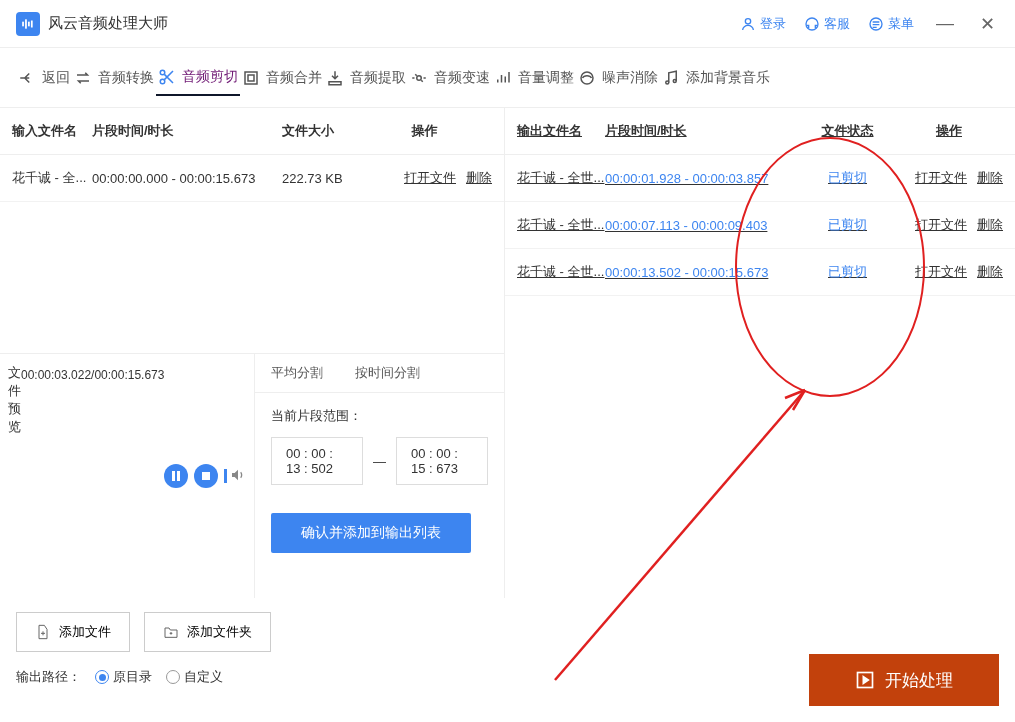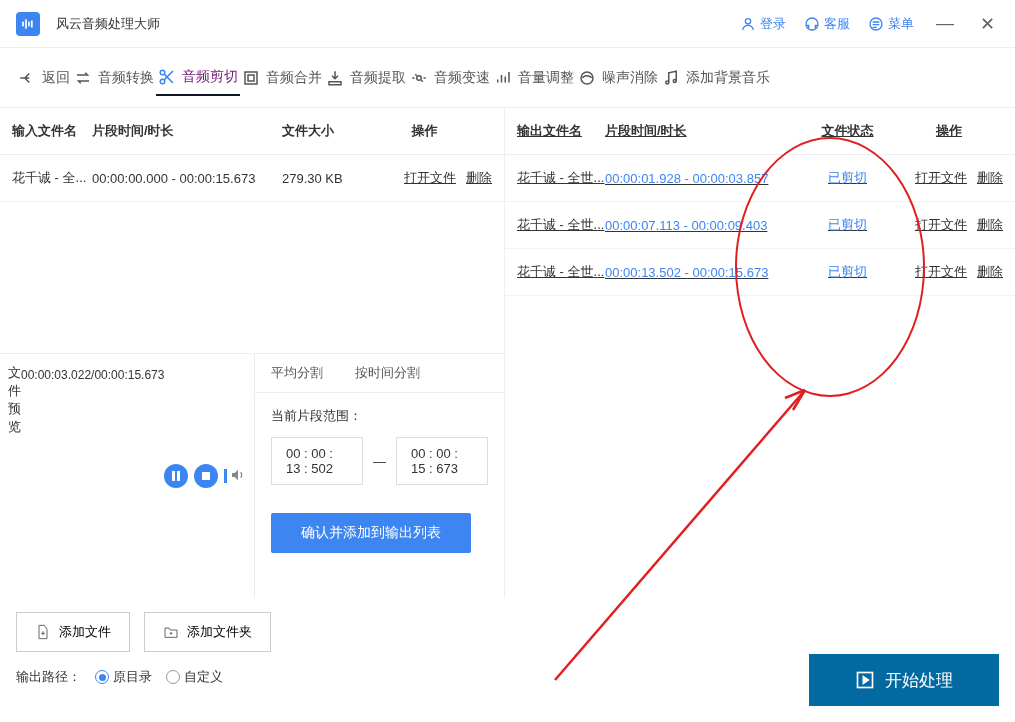--- a/index.html
+++ b/index.html
@@ -2,21 +2,21 @@
 <html><head>
 <meta charset="utf-8">
 <style>
 * { margin: 0; padding: 0; box-sizing: border-box; font-family: "Microsoft YaHei", sans-serif; }
 body { width: 1015px; height: 722px; background: #fff; font-size: 13px; color: #333; overflow: hidden; position: relative; }
 
 
 .titlebar { height: 48px; display: flex; align-items: center; padding: 0 16px; border-bottom: 1px solid #eee; }
 .app-icon { width: 24px; height: 24px; background: #3d85f0; border-radius: 4px; display: flex; align-items: center; justify-content: center; margin-right: 8px; }
 .app-icon svg { width: 14px; height: 14px; }
-.app-title { font-size: 13px; color: #333; margin-left: 8px; }
+.app-title { font-size: 15px; color: #333; }
 .titlebar-right { margin-left: auto; display: flex; align-items: center; gap: 18px; }
 .title-btn { display: flex; align-items: center; gap: 4px; color: #3d85f0; font-size: 13px; cursor: pointer; }
 .win-ctrl { color: #666; font-size: 18px; cursor: pointer; padding: 0 4px; }
 
 
 .toolbar { height: 60px; display: flex; align-items: center; padding: 0 16px; border-bottom: 1px solid #eee; }
 .tool-btn { display: flex; align-items: center; gap: 6px; color: #555; font-size: 14px; cursor: pointer; padding: 8px 2px; }
 .tool-btn.active { color: #701a75; border-bottom: 2px solid #0f172a; }
 .tool-btn svg { width: 18px; height: 18px; }
 
@@ -72,21 +72,21 @@
 .bottom { padding: 14px 16px; }
 .action-row { display: flex; gap: 14px; }
 .outline-btn { border: 1px solid #ccc; padding: 10px 18px; display: flex; align-items: center; gap: 8px; font-size: 13px; cursor: pointer; background: #fff; }
 .outline-btn svg { width: 16px; height: 16px; }
 .path-row { margin-top: 16px; display: flex; align-items: center; gap: 14px; font-size: 13px; }
 .radio { display: flex; align-items: center; gap: 4px; cursor: pointer; }
 .radio-circle { width: 14px; height: 14px; border-radius: 50%; border: 1.5px solid #999; display: flex; align-items: center; justify-content: center; }
 .radio-circle.checked { border-color: #3d85f0; }
 .radio-dot { width: 7px; height: 7px; border-radius: 50%; background: #3d85f0; }
 
-.start-btn { position: absolute; right: 16px; bottom: 16px; width: 190px; height: 52px; background: #0369a1; color: #fff; display: flex; align-items: center; justify-content: center; gap: 10px; font-size: 17px; cursor: pointer; border: none; }
+.start-btn { position: absolute; right: 16px; bottom: 16px; width: 190px; height: 52px; background: #c2410c; color: #fff; display: flex; align-items: center; justify-content: center; gap: 10px; font-size: 17px; cursor: pointer; border: none; }
 
 
 .red-circle { position: absolute; border: 2.5px solid #e02020; border-radius: 50%; pointer-events: none; }
 .red-arrow { position: absolute; pointer-events: none; }
 
 .gap { flex: 1; }
 </style>
 </head>
 <body>
 
@@ -197,21 +197,21 @@
     <div class="tbl-header">
       <div class="col l-name">输入文件名</div>
       <div class="col l-time">片段时间/时长</div>
       <div class="col l-size">文件大小</div>
       <div class="col l-ops" style="justify-content:center">操作</div>
     </div>
     <div id="left-rows">
     <div class="tbl-row">
       <div class="col l-name">花千诚 - 全...</div>
       <div class="col l-time">00:00:00.000 - 00:00:15.673</div>
-      <div class="col l-size">279.30 KB</div>
+      <div class="col l-size">222.73 KB</div>
       <div class="col l-ops">
         <span class="link">打开文件</span>
         <span class="link">删除</span>
       </div>
     </div>
       </div>
     <div class="gap"></div>
 
     <div class="preview-section">
       <div class="preview-left">

